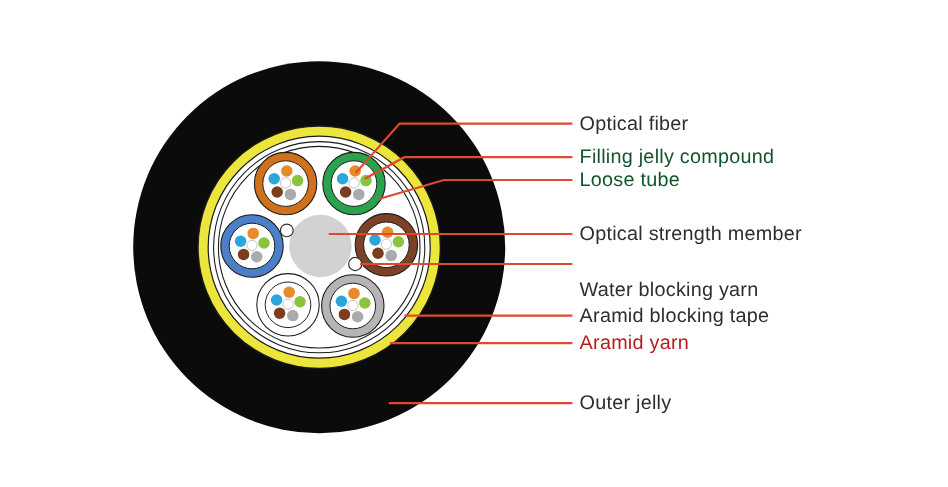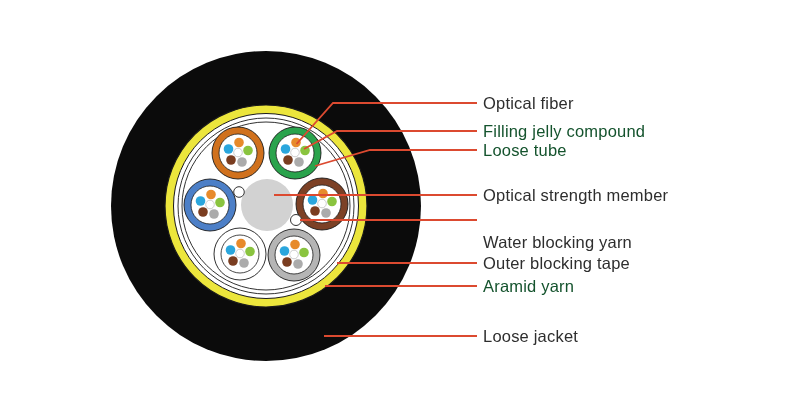--- a/index.html
+++ b/index.html
@@ -88,15 +88,15 @@
   <polyline points="337,263 477,263" fill="none" stroke-width="1.8" stroke="#dc4a30"></polyline>
   <polyline points="325,286 477,286" fill="none" stroke-width="1.8" stroke="#dc4a30"></polyline>
   <polyline points="324,336 477,336" fill="none" stroke-width="1.8" stroke="#dc4a30"></polyline>
 </svg>
 
 <div class="diagram-label" style="top: 91px; color: rgb(46, 46, 46);">Optical fiber</div>
 <div class="diagram-label" style="top: 119px; color: #14532d;">Filling jelly compound</div>
 <div class="diagram-label" style="top: 138px; color: #14532d;">Loose tube</div>
 <div class="diagram-label" style="top: 183px; color: rgb(46, 46, 46);">Optical strength member</div>
 <div class="diagram-label" style="top: 208px; color: rgb(46, 46, 46); margin-top: 22px;">Water blocking yarn</div>
-<div class="diagram-label" style="top: 251px; color: rgb(46, 46, 46);">Outer blocking tape</div>
-<div class="diagram-label" style="top: 274px; color: #14532d;">Aramid yarn</div>
-<div class="diagram-label" style="top: 324px; color: rgb(46, 46, 46);">Loose jacket</div>
+<div class="diagram-label" style="top: 251px; color: rgb(46, 46, 46);">Aramid blocking tape</div>
+<div class="diagram-label" style="top: 274px; color: #b91c1c;">Aramid yarn</div>
+<div class="diagram-label" style="top: 324px; color: rgb(46, 46, 46);">Outer jelly</div>
 
 </body></html>

